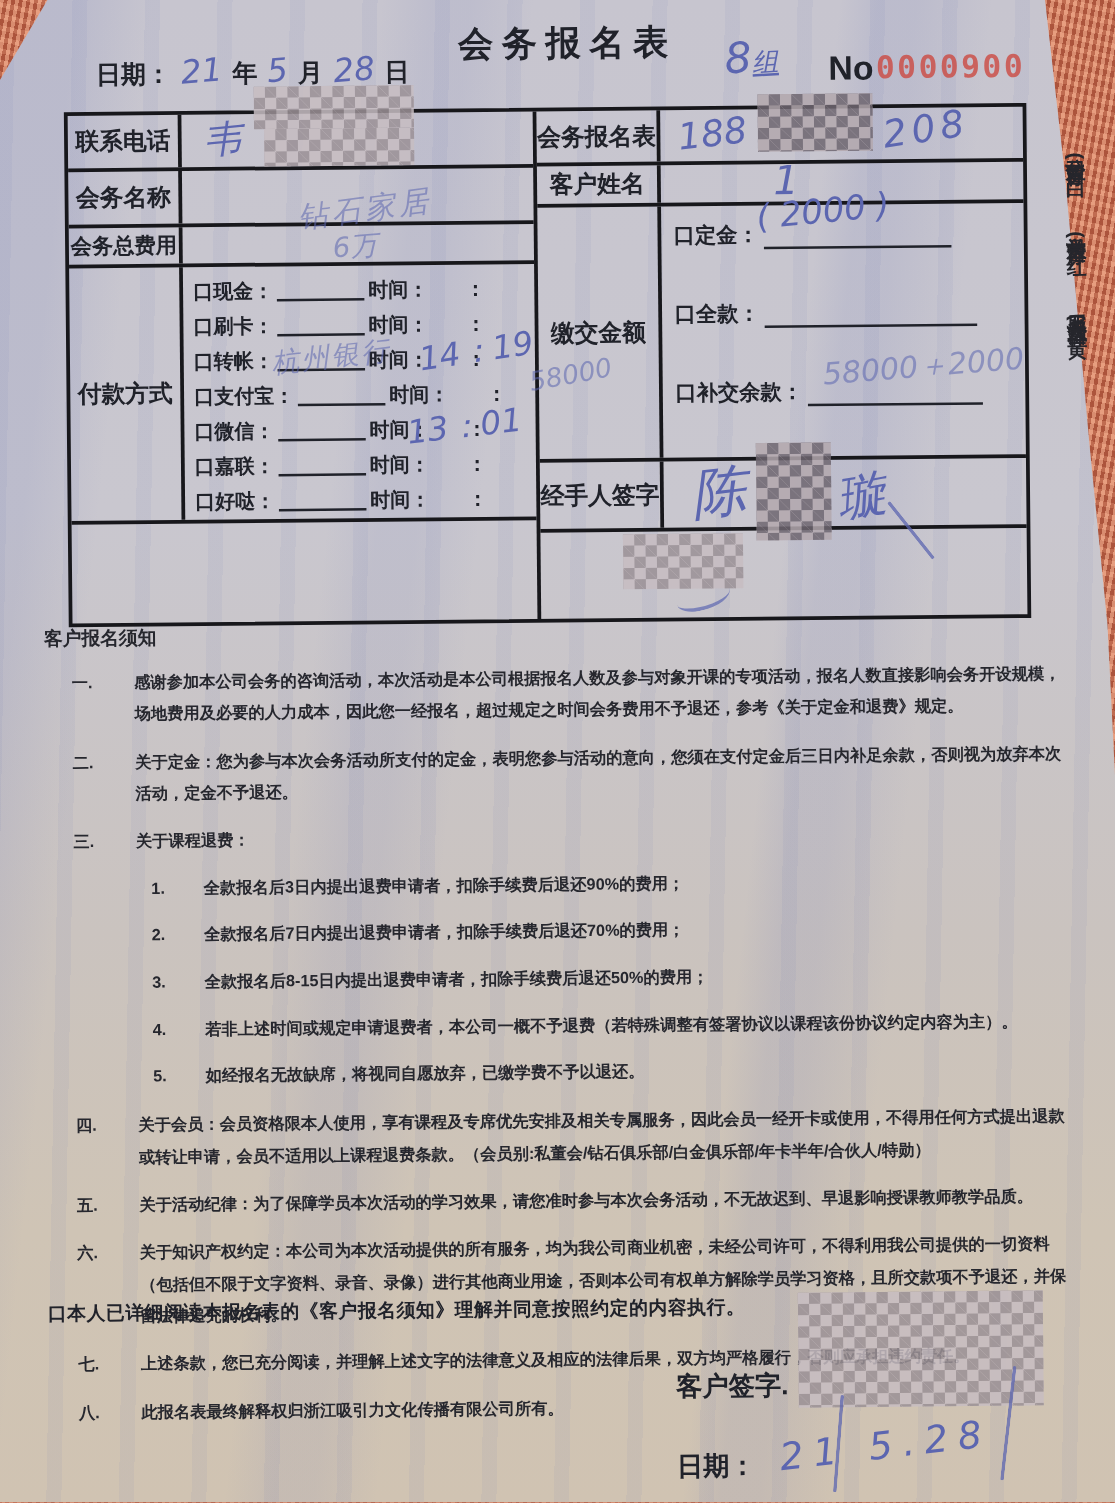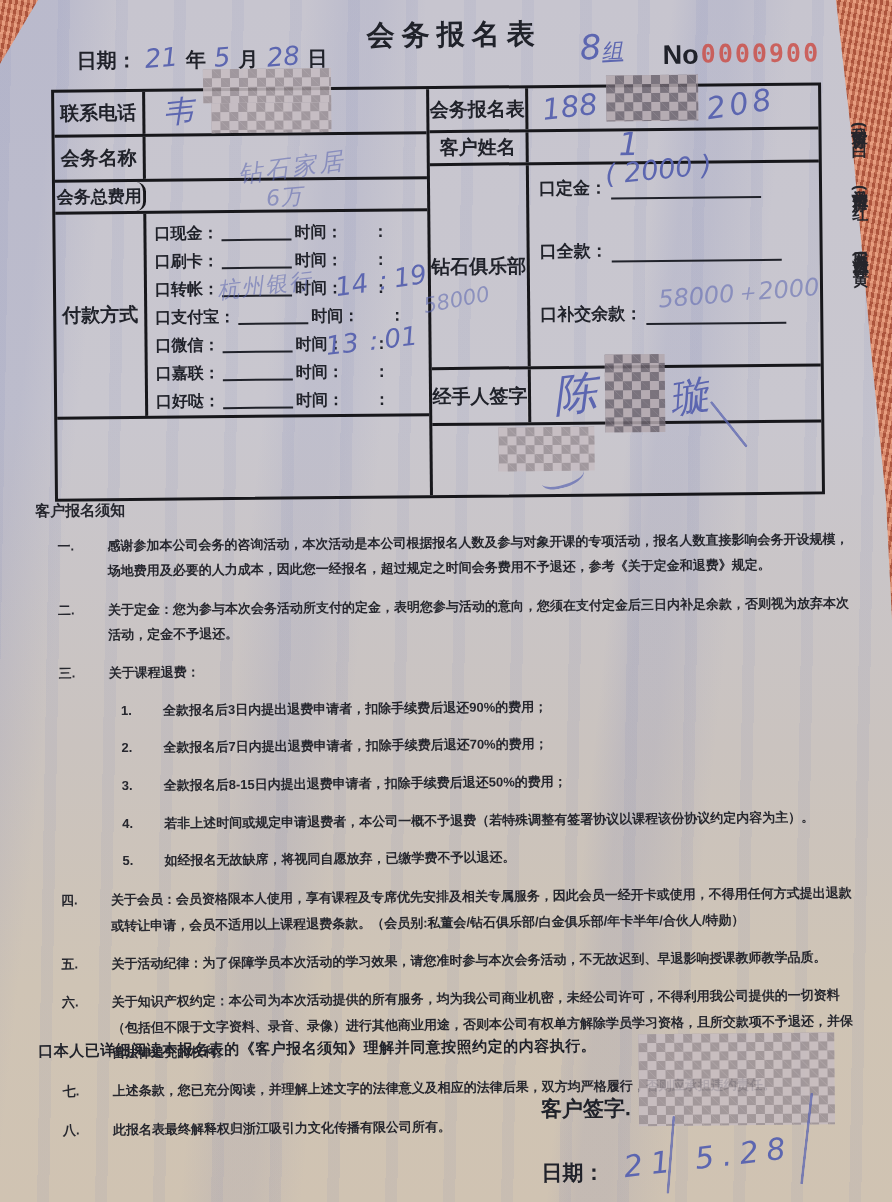--- a/index.html
+++ b/index.html
@@ -119,21 +119,21 @@
           <div class="mosaic abs" style="left:66px;top:12px;width:120px;height:30px;"></div>
         </div>
       </div>
       <div class="row" style="flex-basis:42px;">
         <div class="cl">会务名称</div>
         <div class="cv">
           <span class="hand faint abs" style="left:92px;top:16px;font-size:24px;transform:rotate(-7deg);letter-spacing:3px;">钻石家居</span>
         </div>
       </div>
       <div class="row" style="flex-basis:29px;">
-        <div class="cl" style="font-size:17px;border-radius:10px;">会务总费用</div>
+        <div class="cl" style="font-size:17px;">会务总费用</div>
         <div class="cv">
           <span class="hand faint abs" style="left:120px;top:2px;font-size:22px;transform:rotate(-4deg);">6万</span>
         </div>
       </div>
       <div class="row" style="flex-basis:201px;">
         <div class="cl">付款方式</div>
         <div class="cv">
           <div class="pay-list" id="pay-list">
   <div class="pay-item">
     <span class="cb">口</span>
@@ -211,21 +211,21 @@
         </div>
       </div>
       <div class="row" style="flex-basis:30px;">
         <div class="cl">客户姓名</div>
         <div class="cv">
           <span class="hand abs" style="left:90px;top:-6px;font-size:32px;">1</span>
         </div>
       </div>
       <div class="row" style="flex-basis:201px;">
         <div class="cl">
-          <span>钻石俱乐部</span>
+          <span>缴交金额</span>
           <span class="hand faint abs" style="left:-8px;top:122px;font-size:21px;transform:rotate(-10deg);">58000</span>
         </div>
         <div class="cv dep">
           <div class="dep-line">
             <span>口定金：</span>
             <span class="ul" style="width:150px;"></span>
             <span class="hand hand-over" style="left:66px;top:-22px;font-size:27px;transform:rotate(-5deg);">( 2000 )</span>
           </div>
           <div class="dep-line">
             <span>口全款：</span>

